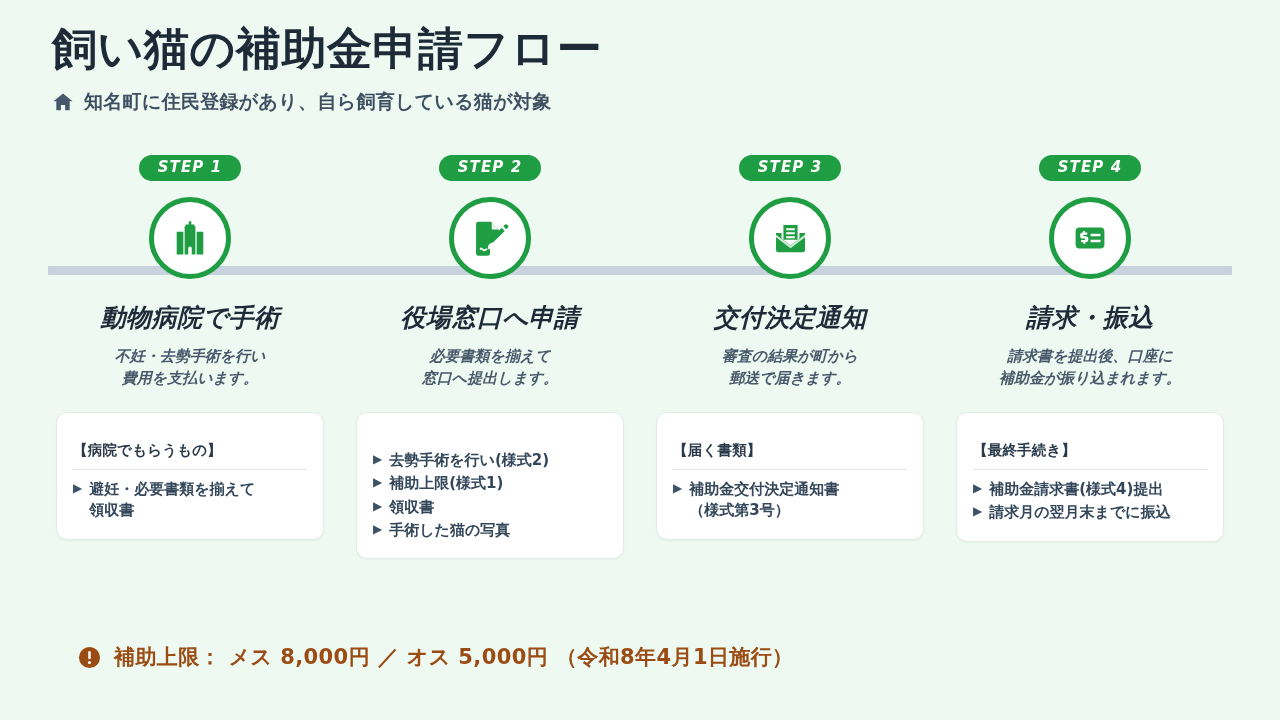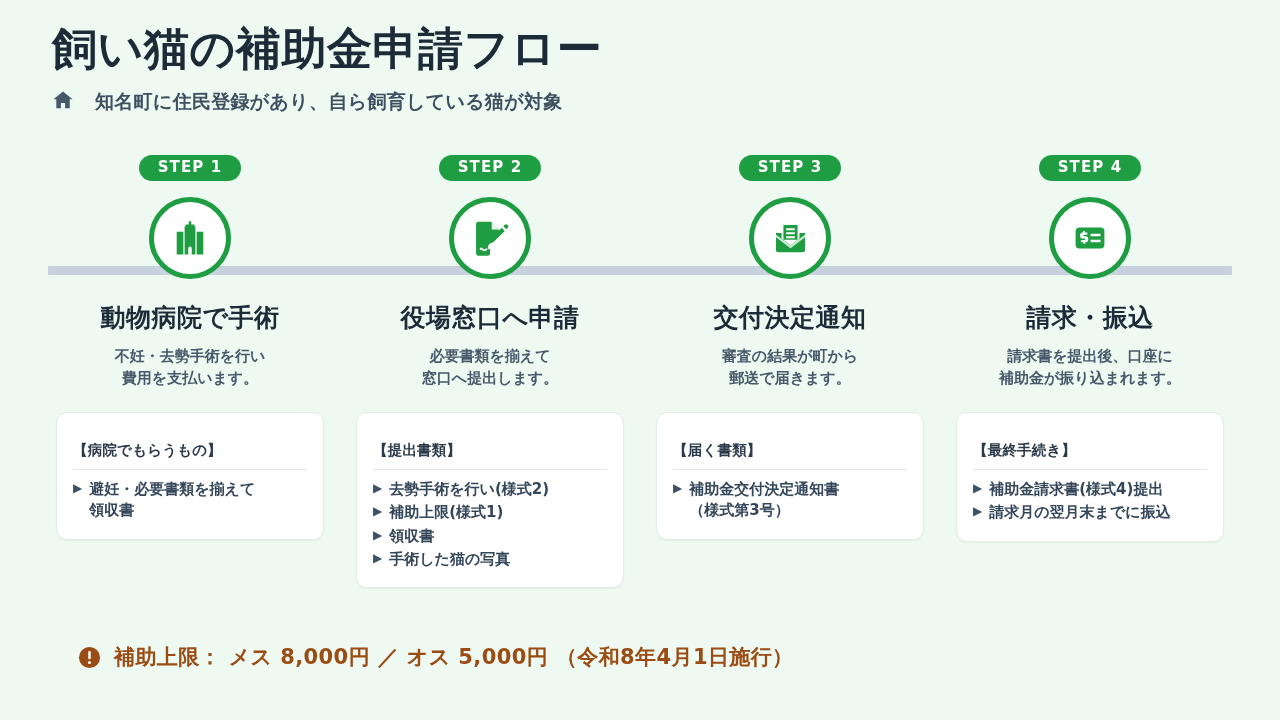--- a/index.html
+++ b/index.html
@@ -29,21 +29,22 @@
     font-size: 45px;
     line-height: 1.18;
     font-weight: bold;
     letter-spacing: 0.5px;
     color: #1d2a38;
     white-space: nowrap;
   }
 
   #subtitle-row {
     display: flex;
-    gap: 21px;
+    align-items: center;
+    gap: 10px;
     margin-top: 14px;
   }
 
   #subtitle-row .home-icon {
     width: 22px;
     height: 22px;
     flex: 0 0 auto;
     display: block;
   }
 
@@ -74,20 +75,21 @@
     width: 1200px;
     display: flex;
   }
 
   .step-col {
     width: 25%;
     display: flex;
     flex-direction: column;
     align-items: center;
     position: relative;
+    font-style: italic;
   }
 
   .step-badge {
     background: #1f9d43;
     color: #ffffff;
     font-size: 15px;
     font-weight: bold;
     letter-spacing: 1.1px;
     padding: 5px 19px 6px;
     border-radius: 14px;
@@ -318,21 +320,20 @@
           <span class="bullet-arrow-icon">▶</span>
           <span class="item-text">避妊・必要書類を揃えて
 領収書</span>
         </li>
       </ul>
     </div>
   </div>
 
   <div class="card-col">
     <div class="detail-card">
-      <div class="card-heading">【提出書類】</div>
       <ul class="card-list">
         <li>
           <span class="bullet-arrow-icon">▶</span>
           <span class="item-text">去勢手術を行い(様式2)</span>
         </li>
         <li>
           <span class="bullet-arrow-icon">▶</span>
           <span class="item-text">補助上限(様式1)</span>
         </li>
         <li>

